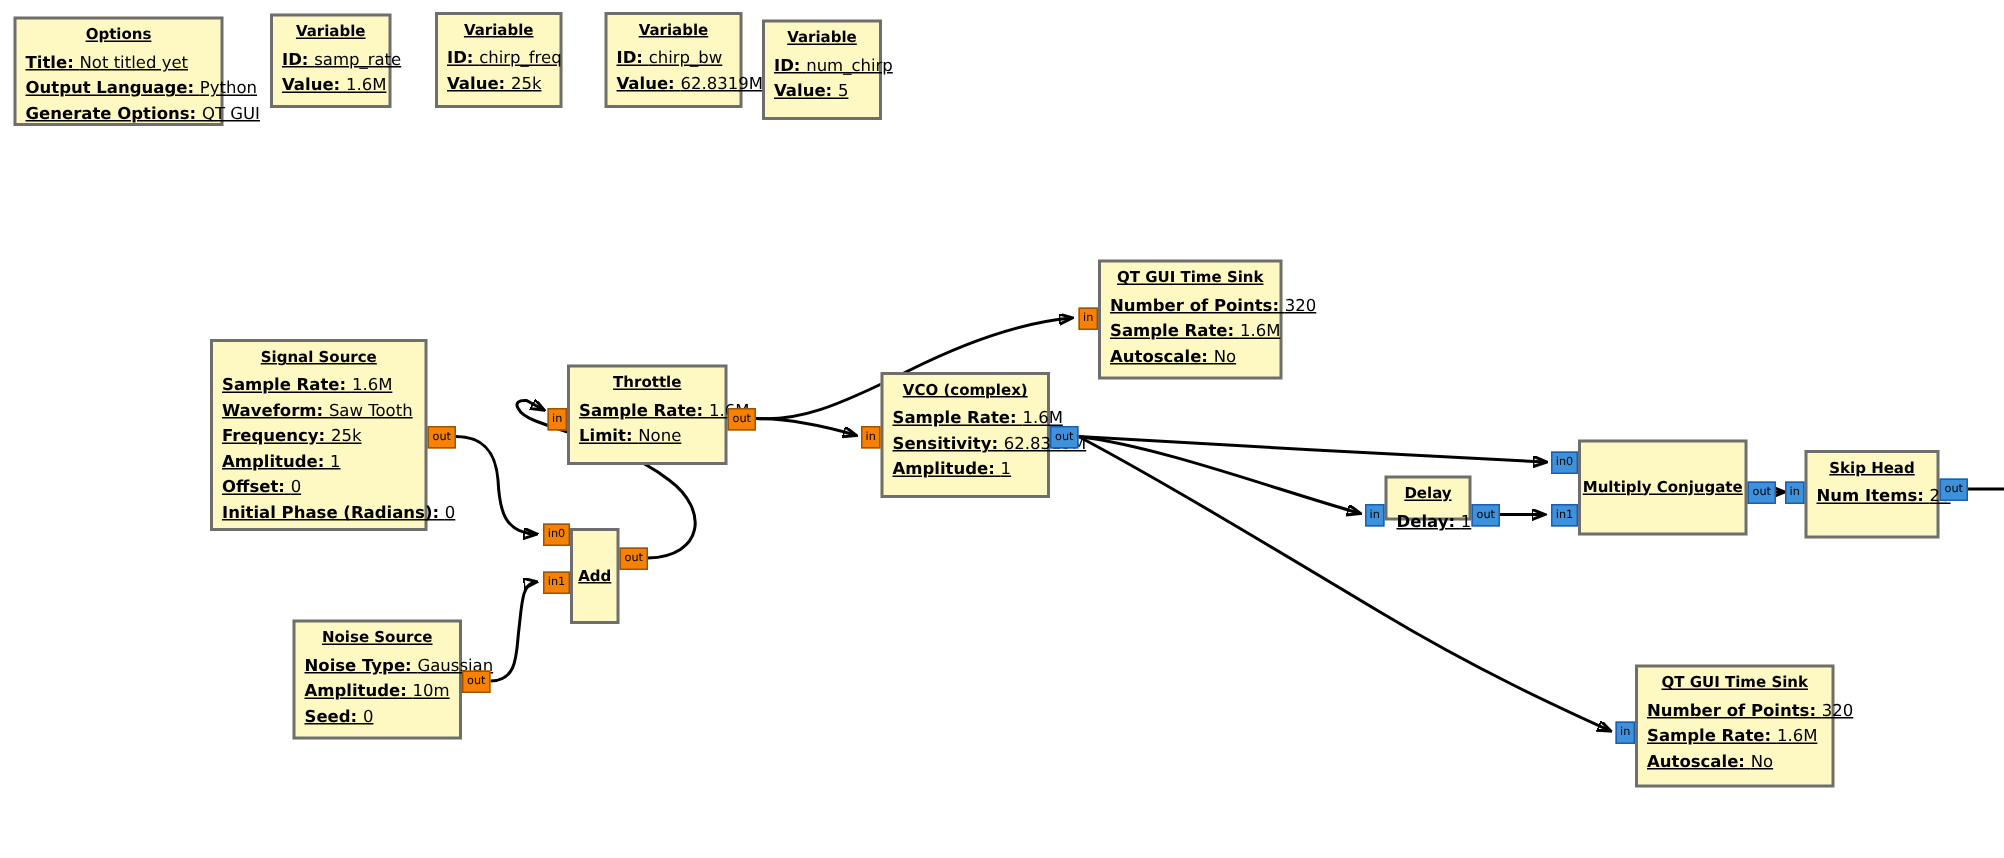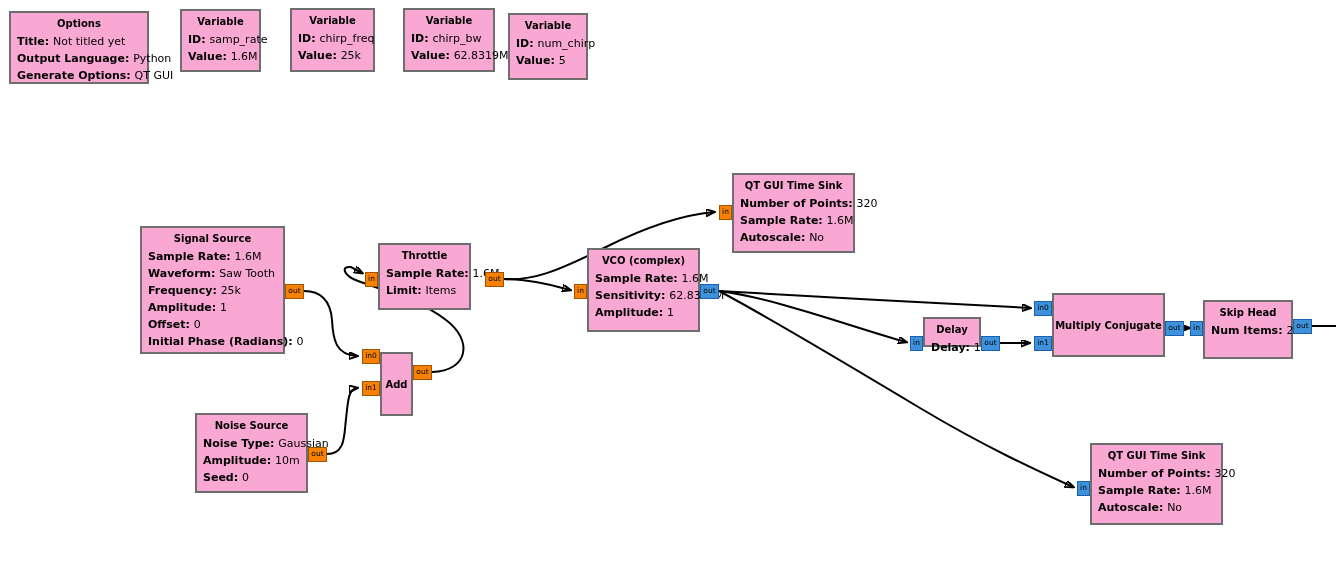--- a/index.html
+++ b/index.html
@@ -6,22 +6,22 @@
   body{
     width:1336px;height:572px;background:#ffffff;
     font-family:"DejaVu Sans","Liberation Sans",sans-serif;
     position:relative;overflow:hidden;
   }
   #canvas{position:absolute;left:0;top:0;width:1336px;height:572px;}
   #wires{position:absolute;left:0;top:0;z-index:1;}
   #wires path{fill:none;stroke:#000;stroke-width:2px;}
   .block{
     position:absolute;box-sizing:border-box;z-index:2;
-    background:#f9a8d4;border:2px solid #6e6e6e;
-    padding:2px 6px 3px;color:#000;
+    background:#fef9c3;border:2px solid #6e6e6e;
+    padding:2px 6px 3px;color:#000;text-decoration:underline;
   }
   .btitle{
     font-weight:bold;font-size:10px;line-height:13px;
     text-align:center;padding:2px 0 3px;white-space:nowrap;
   }
   .block.center-title{display:flex;align-items:center;justify-content:center;padding:0;}
   .block.center-title .btitle{padding:0;}
   .bparam{font-size:11px;line-height:17px;white-space:nowrap;}
   .plabel{font-weight:bold;}
   .port{
@@ -91,24 +91,24 @@
         <div class="bparam"><span class="plabel">Initial Phase (Radians): </span><span>0</span></div>
       </div>
       <div class="port float" style="left: 285px; top: 284px; width: 19px;">out</div>
       <div class="block" style="left: 195px; top: 413px; width: 113px; height: 80px;">
         <div class="btitle">Noise Source</div>
         <div class="bparam"><span class="plabel">Noise Type: </span><span>Gaussian</span></div>
         <div class="bparam"><span class="plabel">Amplitude: </span><span>10m</span></div>
         <div class="bparam"><span class="plabel">Seed: </span><span>0</span></div>
       </div>
       <div class="port float" style="left: 308px; top: 447px; width: 19px;">out</div>
-      <div class="block" style="left: 378px; top: 243px; width: 93px; height: 67px;">
+      <div class="block" style="left: 378px; top: 243px; width: 107px; height: 67px;">
         <div class="btitle">Throttle</div>
         <div class="bparam"><span class="plabel">Sample Rate: </span><span>1.6M</span></div>
-        <div class="bparam"><span class="plabel">Limit: </span><span>Items</span></div>
+        <div class="bparam"><span class="plabel">Limit: </span><span>None</span></div>
       </div>
       <div class="port float" style="left: 365px; top: 272px; width: 13px;">in</div>
       <div class="port float" style="left: 485px; top: 272px; width: 19px;">out</div>
       <div class="block center-title" style="left: 380px; top: 352px; width: 33px; height: 64px;">
         <div class="btitle">Add</div>
       </div>
       <div class="port float" style="left: 362px; top: 349px; width: 18px;">in0</div>
       <div class="port float" style="left: 362px; top: 381px; width: 18px;">in1</div>
       <div class="port float" style="left: 413px; top: 365px; width: 19px;">out</div>
       <div class="block" style="left: 587px; top: 248px; width: 113px; height: 84px;">

